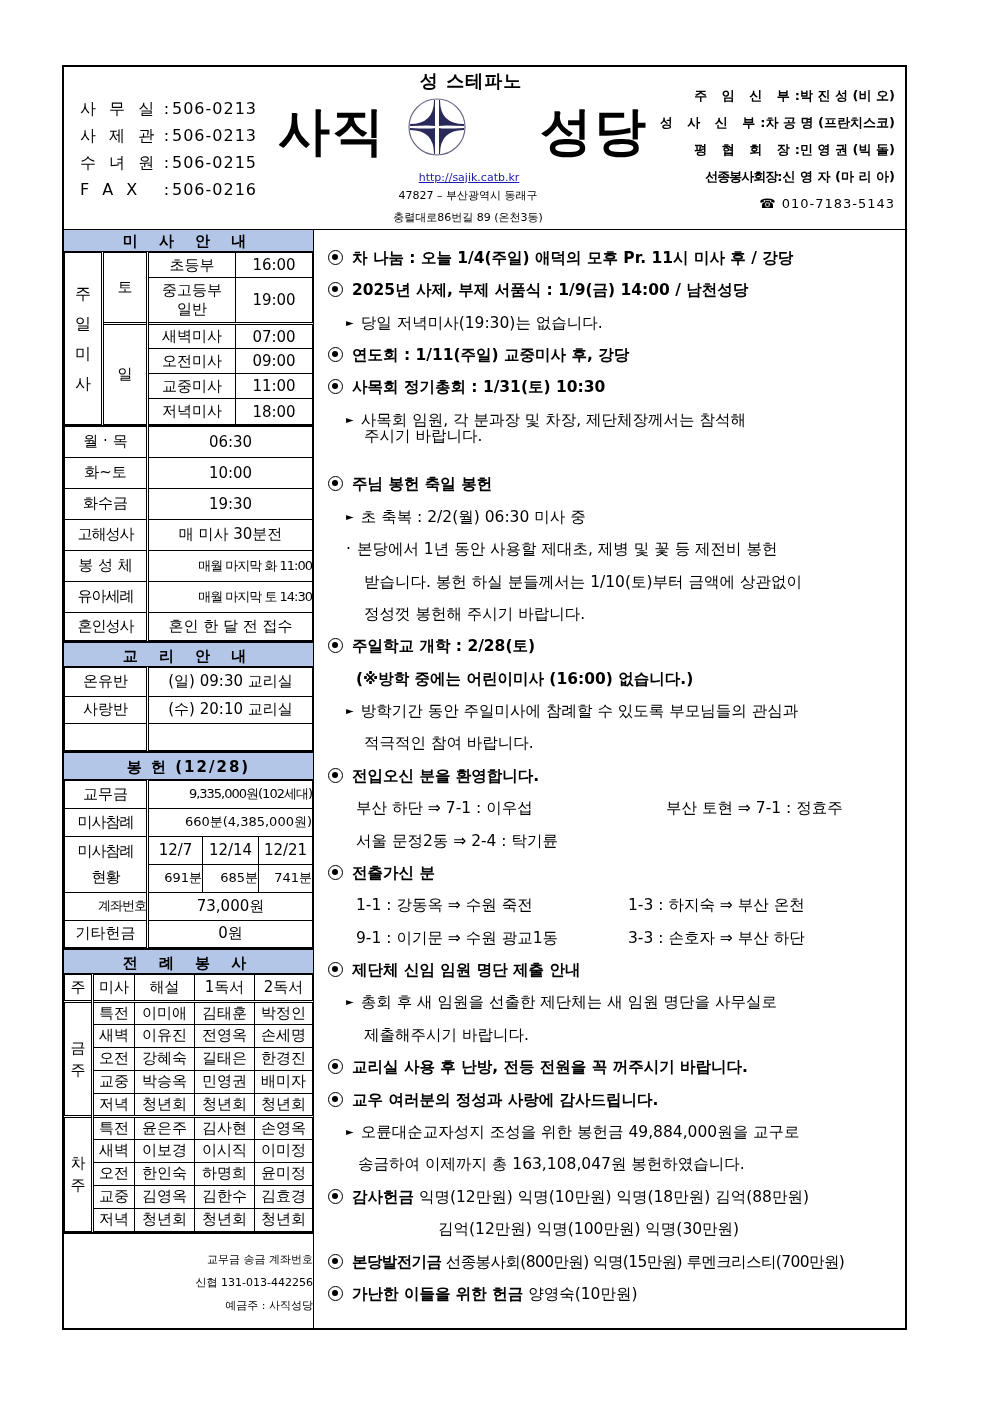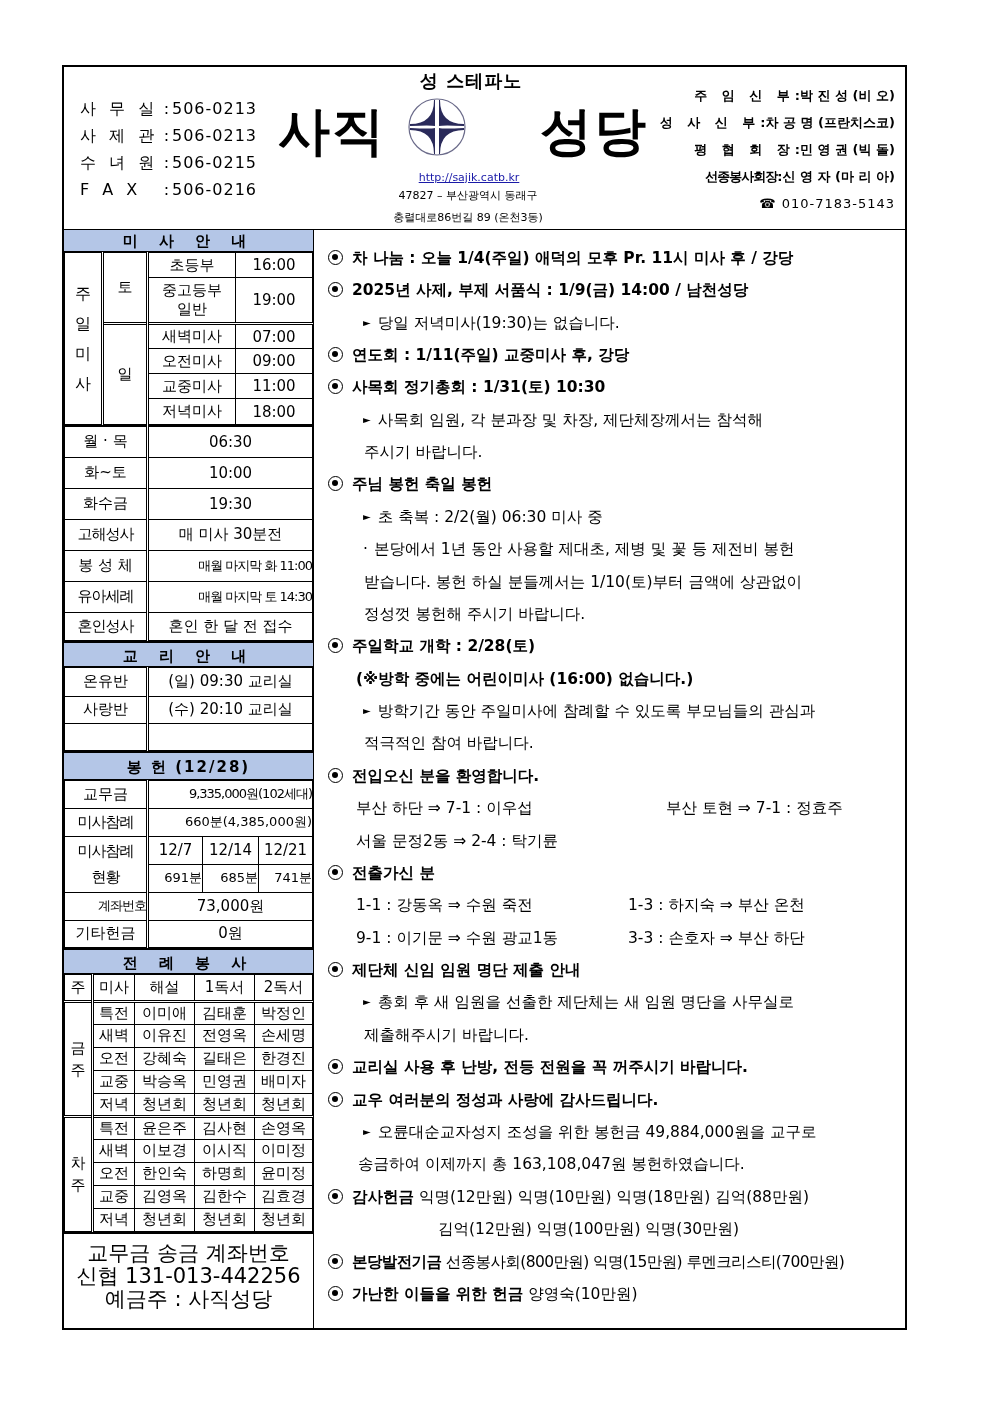--- a/index.html
+++ b/index.html
@@ -31,29 +31,29 @@
   
   .left { position: absolute; left: 0; top: 163px; width: 250px; height: 1100px; border-right: 1.5px solid #000; }
   .band { background: #b4c6e7; border-bottom: 1.5px solid #000; text-align: center; font-weight: bold; font-size: 15px; letter-spacing: 8px; height: 22px; line-height: 22px; }
   .band.withtop { border-top: 2px solid #000; }
   table { border-collapse: collapse; width: 100%; table-layout: fixed; }
   td { border: 1px solid #000; text-align: center; vertical-align: middle; font-size: 15px; padding: 0; white-space: nowrap; overflow: hidden; }
   td.dbl-r { border-right: 3px double #000; }
   .tight-txt { letter-spacing: -1px; }
   .small { font-size: 13px; text-align: right; }
 
-  .account { text-align: center; font-size: 21px; line-height: 23px; padding-top: 8px; border-top: 2px solid #000; }
+  .account { text-align: right; font-size: 11px; line-height: 23px; padding-top: 14px; border-top: 2px solid #000; }
 
   
   .right { position: absolute; left: 252px; top: 163px; width: 589px; height: 1100px; }
   .line { position: absolute; left: 12px; white-space: nowrap; font-size: 15.5px; height: 32px; line-height: 32px; }
   .bullet { display: inline-block; width: 15px; height: 15px; border: 1.5px solid #000; border-radius: 50%; position: relative; vertical-align: -2px; margin-right: 9px; }
   .bullet::after { content: ""; position: absolute; left: 3px; top: 3px; width: 6px; height: 6px; border-radius: 50%; background: #000; }
   .b { font-weight: bold; }
-  .sub { left: 47px; text-align: right; }
+  .sub { left: 30px; text-align: right; }
   .arrow { display: inline-block; font-size: 10px; margin-right: 7px; vertical-align: 2px; }
   .cont { left: 48px; }
   .indent { left: 40px; }
 </style>
 </head>
 <body>
 
 <div class="frame">
 
   <div class="header">
@@ -357,21 +357,21 @@
     </div>
   </div>
 
   <div class="right">
     <div class="line" style="top:12px"><span class="bullet"></span><span class="b">차 나눔 : 오늘 1/4(주일) 애덕의 모후 Pr. 11시 미사 후 / 강당</span></div>
     <div class="line" style="top:44px"><span class="bullet"></span><span class="b">2025년 사제, 부제 서품식 : 1/9(금) 14:00 / 남천성당</span></div>
     <div class="line sub" style="top:77px"><span class="arrow">►</span><span>당일 저녁미사(19:30)는 없습니다.</span></div>
     <div class="line" style="top:109px"><span class="bullet"></span><span class="b">연도회 : 1/11(주일) 교중미사 후, 강당</span></div>
     <div class="line" style="top:141px"><span class="bullet"></span><span class="b">사목회 정기총회 : 1/31(토) 10:30</span></div>
     <div class="line sub" style="top:174px"><span class="arrow">►</span><span>사목회 임원, 각 분과장 및 차장, 제단체장께서는 참석해</span></div>
-    <div class="line cont" style="top:206px">주시기 바랍니다.</div>
+    <div class="line cont" style="top:190px">주시기 바랍니다.</div>
     <div class="line" style="top:238px"><span class="bullet"></span><span class="b">주님 봉헌 축일 봉헌</span></div>
     <div class="line sub" style="top:271px"><span class="arrow">►</span><span>초 축복 : 2/2(월) 06:30 미사 중</span></div>
     <div class="line sub" style="top:303px"><span style="margin-right:6px">·</span><span>본당에서 1년 동안 사용할 제대초, 제병 및 꽃 등 제전비 봉헌</span></div>
     <div class="line cont" style="top:336px">받습니다. 봉헌 하실 분들께서는 1/10(토)부터 금액에 상관없이</div>
     <div class="line cont" style="top:368px">정성껏 봉헌해 주시기 바랍니다.</div>
     <div class="line" style="top:400px"><span class="bullet"></span><span class="b">주일학교 개학 : 2/28(토)</span></div>
     <div class="line indent b" style="top:433px">(※방학 중에는 어린이미사 (16:00) 없습니다.)</div>
     <div class="line sub" style="top:465px"><span class="arrow">►</span><span>방학기간 동안 주일미사에 참례할 수 있도록 부모님들의 관심과</span></div>
     <div class="line cont" style="top:497px">적극적인 참여 바랍니다.</div>
     <div class="line" style="top:530px"><span class="bullet"></span><span class="b">전입오신 분을 환영합니다.</span></div>

